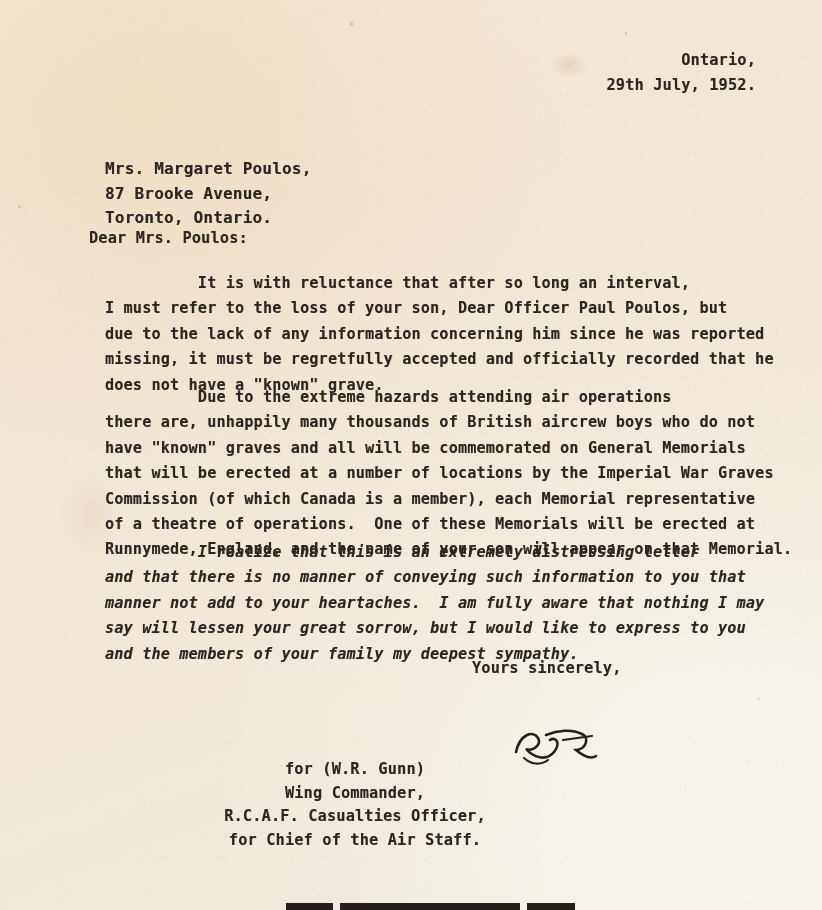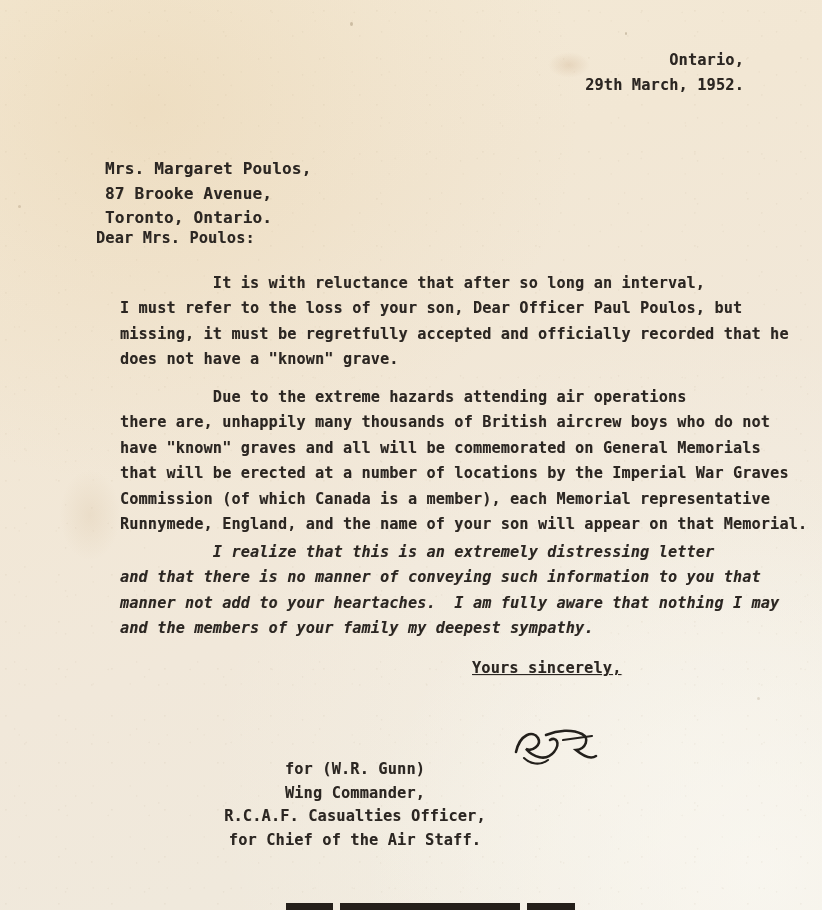--- a/index.html
+++ b/index.html
@@ -61,59 +61,58 @@
   }
 
   #letter {
     position: absolute;
     inset: 0;
   }
 
   
   #datablock {
     position: absolute;
-    left: 4px; top: 48px;
+    left: 16px; top: 48px;
     width: 740px;
     text-align: right;
     font-size: 15.2px;
     line-height: 25px;
   }
 
   
   #address {
     position: absolute;
     left: 105px; top: 157px;
     font-size: 16px;
     line-height: 24.5px;
   }
 
   #salutation {
     position: absolute;
-    left: 96px; top: 229px;
+    left: 89px; top: 229px;
     font-size: 15.2px;
   }
 
   .para {
     position: absolute;
     left: 105px;
     width: 700px;
     font-size: 15.1px;
     line-height: 25.4px;
   }
   #para1 { top: 271px; }
   #para2 { top: 385px; }
   #para3 { top: 540px; font-style: italic; }
 
-  .para .line { display: block; white-space: pre; margin-left: 15px; }
+  .para .line { display: block; white-space: pre; }
 
   #closing {
     position: absolute;
     left: 472px; top: 659px;
     font-size: 15.2px;
-    text-decoration: underline;
   }
 
   #signature-block {
     position: absolute;
     left: 0; top: 758px;
     width: 822px;
     font-size: 15.2px;
     line-height: 23.5px;
   }
   #signature-block .sigline {
@@ -171,51 +170,54 @@
   <div id="speck2"></div>
   <div id="speck3"></div>
   <div id="speck4"></div>
   <div id="smudge1" class="smudge"></div>
   <div id="smudge2" class="smudge"></div>
 
   <div id="letter">
 
     <div id="datablock">
       <div class="ink">Ontario,</div>
-      <div class="ink">29th March, 1952.</div>
+      <div class="ink">29th July, 1952.</div>
     </div>
 
     <div id="address">
       <div class="ink">Mrs. Margaret Poulos,</div>
       <div class="ink">87 Brooke Avenue,</div>
       <div class="ink">Toronto, Ontario.</div>
     </div>
 
     <div id="salutation" class="ink">Dear Mrs. Poulos:</div>
 
     <div id="para1" class="para">
       <span class="ink line">          It is with reluctance that after so long an interval,</span>
       <span class="ink line">I must refer to the loss of your son, Dear Officer Paul Poulos, but</span>
+      <span class="ink line">due to the lack of any information concerning him since he was reported</span>
       <span class="ink line">missing, it must be regretfully accepted and officially recorded that he</span>
       <span class="ink line">does not have a "known" grave.</span>
     </div>
 
     <div id="para2" class="para">
       <span class="ink line">          Due to the extreme hazards attending air operations</span>
       <span class="ink line">there are, unhappily many thousands of British aircrew boys who do not</span>
       <span class="ink line">have "known" graves and all will be commemorated on General Memorials</span>
       <span class="ink line">that will be erected at a number of locations by the Imperial War Graves</span>
       <span class="ink line">Commission (of which Canada is a member), each Memorial representative</span>
+      <span class="ink line">of a theatre of operations.  One of these Memorials will be erected at</span>
       <span class="ink line">Runnymede, England, and the name of your son will appear on that Memorial.</span>
     </div>
 
     <div id="para3" class="para">
       <span class="ink line">          I realize that this is an extremely distressing letter</span>
       <span class="ink line">and that there is no manner of conveying such information to you that</span>
       <span class="ink line">manner not add to your heartaches.  I am fully aware that nothing I may</span>
+      <span class="ink line">say will lessen your great sorrow, but I would like to express to you</span>
       <span class="ink line">and the members of your family my deepest sympathy.</span>
     </div>
 
     <div id="closing" class="ink">Yours sincerely,</div>
 
     <div id="signature-mark">
       <svg width="120" height="56" viewBox="0 0 120 56" fill="none">
         <path d="M10 30 C14 12, 27 8, 32 16 C36 23, 26 30, 20 27 C27 35, 40 40, 48 30 C55 21, 50 14, 44 18" stroke="#23201c" stroke-width="2.6" stroke-linecap="round" fill="none"></path>
         <path d="M40 13 C52 8, 66 7, 76 12 C84 16, 80 27, 70 28 C76 33, 84 38, 90 34" stroke="#23201c" stroke-width="2.6" stroke-linecap="round" fill="none"></path>
         <path d="M57 18 L86 14" stroke="#23201c" stroke-width="2.2" stroke-linecap="round"></path>

